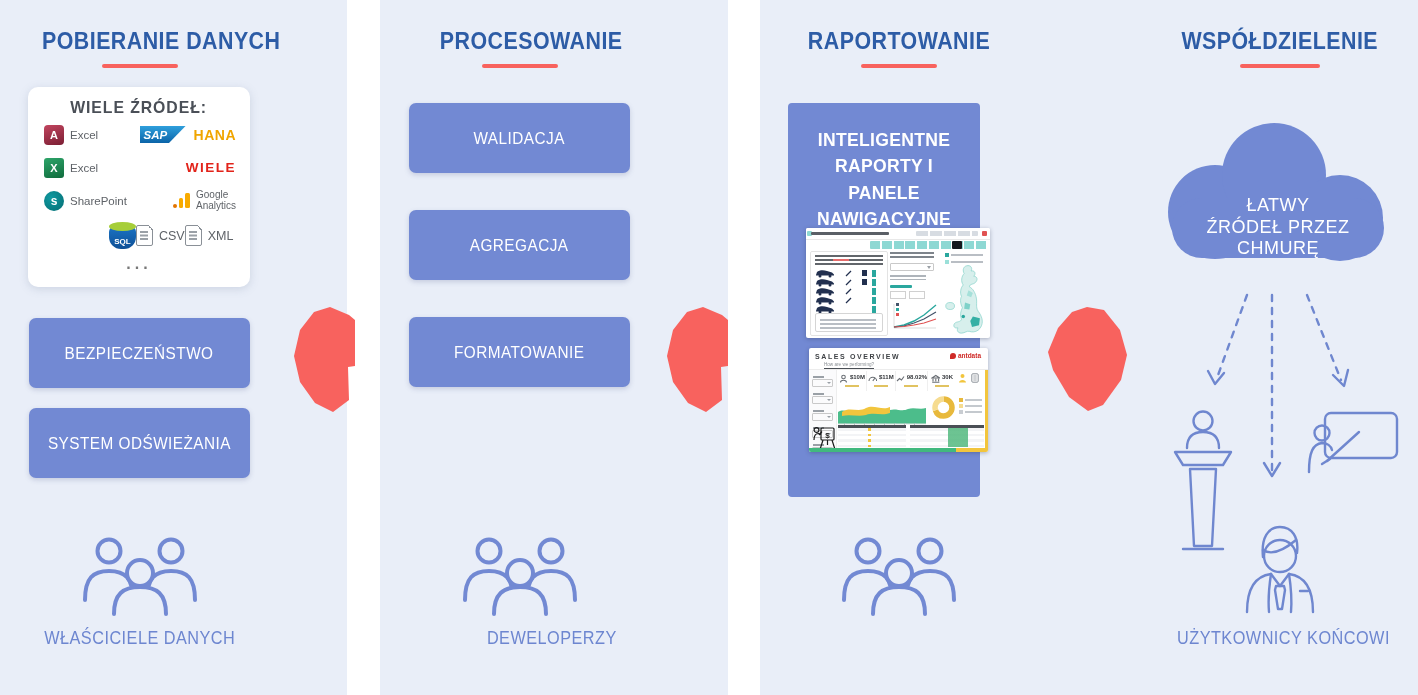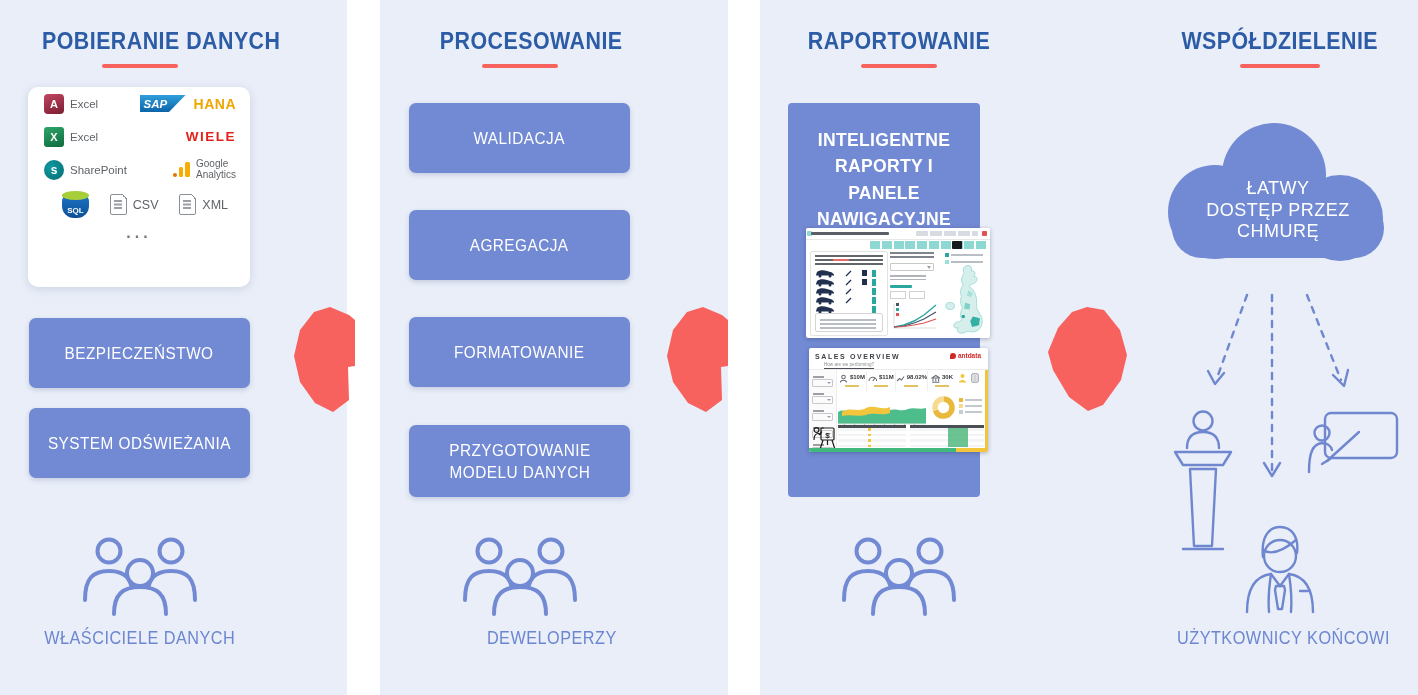--- a/index.html
+++ b/index.html
@@ -125,21 +125,21 @@
        background:repeating-linear-gradient(to bottom,#f2c53d 0 2.8px,transparent 2.8px 5.6px);}
   #tbl-right{left:101px;width:74px;
        background:linear-gradient(to right,transparent 0 38px,rgba(83,185,127,.85) 38px 58px,transparent 58px),
        repeating-linear-gradient(to bottom,#f3f4f6 0 2.8px,#ffffff 2.8px 5.6px);}
   #d2-presenter{position:absolute;left:3px;top:76px;}
   #d2-bottom{position:absolute;left:0;right:0;bottom:0;height:4px;
              background:linear-gradient(to right,#41b97e 0 147px,#f2c53d 147px);}
   #d2-rightstrip{position:absolute;right:0;top:22px;bottom:4px;width:3px;background:#f2c53d;}
 
   
-  #cloud-text{position:absolute;left:1178px;top:178px;width:200px;text-align:center;color:#fff;
+  #cloud-text{position:absolute;left:1178px;top:195px;width:200px;text-align:center;color:#fff;
               font-size:18px;letter-spacing:.5px;}
   #cloud-text span{display:block;line-height:21.5px;}
   .overlay{position:absolute;pointer-events:none;}
   .people-wrap{position:absolute;width:120px;height:80px;}
 </style>
 </head>
 <body>
 
 <div id="stage">
   <div class="band" id="band1"></div>
@@ -149,20 +149,21 @@
   <div class="col-title" style="left:0;width:280px;padding-left:21px;"><span class="cond">POBIERANIE DANYCH</span></div>
   <div class="col-title" style="left:380px;width:280px;margin-left:11px;"><span class="cond">PROCESOWANIE</span></div>
   <div class="col-title" style="left:788px;width:222px;"><span class="cond">RAPORTOWANIE</span></div>
   <div class="col-title" style="left:1160px;width:240px;"><span class="cond">WSPÓŁDZIELENIE</span></div>
   <div class="t-underline" style="left:102px;"></div>
   <div class="t-underline" style="left:482px;"></div>
   <div class="t-underline" style="left:861px;"></div>
   <div class="t-underline" style="left:1240px;width:80px;"></div>
 
   <div id="sources-card">
+    <div id="sources-heading"><span class="cond">WIELE ŹRÓDEŁ:</span></div>
     <div class="src-row">
       <div class="src-item">
         <span class="sq-icon access">A</span>
         <span class="src-label">Excel</span>
       </div>
       <div class="src-item">
         <span class="sap-badge">SAP</span>
         <span class="hana">HANA</span>
       </div>
     </div>
@@ -182,21 +183,21 @@
       </div>
       <div class="src-item">
         <span class="ga-icon">
             <i class="ga-b1"></i>
             <i class="ga-b2"></i>
             <i class="ga-dot"></i>
           </span>
         <span class="ga-label"><span>Google</span><br><span>Analytics</span></span>
       </div>
     </div>
-    <div class="src-row" style="height:37px;padding:0 22px 0 34px;">
+    <div class="src-row" style="height:37px;padding:0 22px 0 34px;margin-left:47px;">
       <div class="src-item">
         <span class="sql-icon">
             <span class="sql-txt">SQL</span>
           </span>
       </div>
       <div class="src-item">
         <span class="doc"></span>
         <span class="src-label" style="font-size:12.5px;">CSV</span>
       </div>
       <div class="src-item">
@@ -215,23 +216,20 @@
     </div>
 
   <div class="pill" style="left:409px;top:103px;">
       <span class="cond">WALIDACJA</span>
     </div>
   <div class="pill" style="left:409px;top:210px;">
       <span class="cond">AGREGACJA</span>
     </div>
   <div class="pill" style="left:409px;top:317px;">
       <span class="cond">FORMATOWANIE</span>
-    </div>
-  <div class="pill" style="left:409px;top:425px;height:72px;">
-      <span class="cond" style="width:190px;">PRZYGOTOWANIE MODELU DANYCH</span>
     </div>
 
   <div id="report-panel">
     <div id="report-heading">
         <span class="cond" style="display:block;transform:scaleX(.95);">INTELIGENTNE RAPORTY I PANELE NAWIGACYJNE</span>
       </div>
 
     <div class="dash" id="dash1">
       <div class="d1-header">
         <span class="d1-logo"></span>
@@ -481,21 +479,21 @@
   <svg class="overlay" style="left:1160px;top:120px;" width="240" height="150">
     <g fill="#7289d3">
       <circle cx="55" cy="92" r="47"></circle>
       <circle cx="114" cy="55" r="52"></circle>
       <circle cx="180" cy="98" r="43"></circle>
       <rect x="12" y="78" width="212" height="60" rx="30"></rect>
     </g>
   </svg>
   <div id="cloud-text">
     <span>ŁATWY</span>
-    <span>DOSTĘP PRZEZ</span>
+    <span>ŹRÓDEŁ PRZEZ</span>
     <span>CHMURĘ</span>
   </div>
 
   <svg class="overlay" style="left:1150px;top:280px;" width="260" height="340" fill="none" stroke="#6f87cf" stroke-width="2.4" stroke-linecap="round" stroke-linejoin="round">
     <g stroke-dasharray="6 7">
       <line x1="97" y1="15" x2="67" y2="98"></line>
       <line x1="122" y1="15" x2="122" y2="190"></line>
       <line x1="157" y1="15" x2="191" y2="100"></line>
     </g>
     <g>

